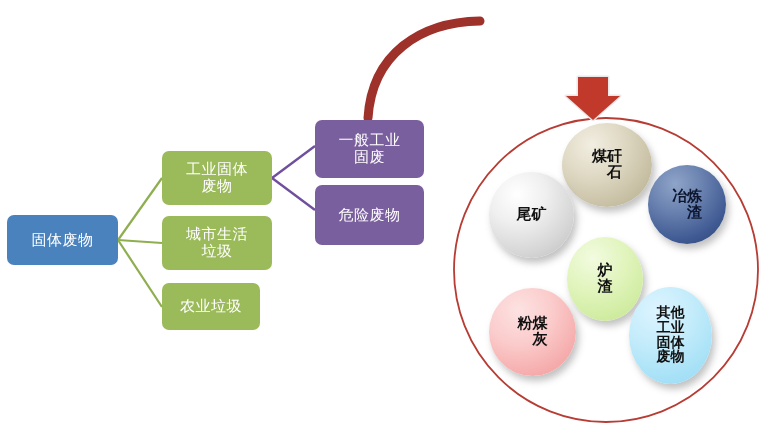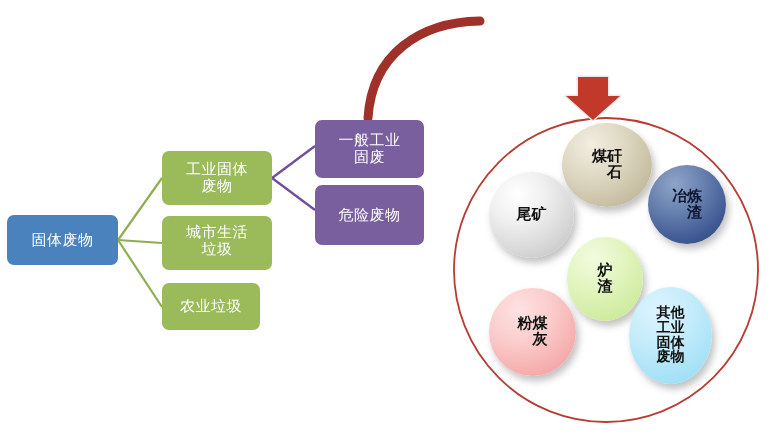--- a/index.html
+++ b/index.html
@@ -129,21 +129,21 @@
 
   <div class="node node-root" style="left:7px; top:215px; width:111px; height:50px;">
     <span>固体废物</span>
   </div>
 
   <div class="node node-green" style="left:162px; top:151px; width:110px; height:54px;">
     <span>工业固体
 废物</span>
   </div>
 
-  <div class="node node-green" style="left:162px; top:216px; width:110px; height:54px;font-family:Liberation Mono, monospace;">
+  <div class="node node-green" style="left:162px; top:216px; width:110px; height:54px;">
     <span>城市生活
 垃圾</span>
   </div>
 
   <div class="node node-green" style="left:162px; top:283px; width:98px; height:47px;">
     <span>农业垃圾</span>
   </div>
 
   <div class="node node-purple" style="left:315px; top:120px; width:109px; height:58px;">
     <span>一般工业

